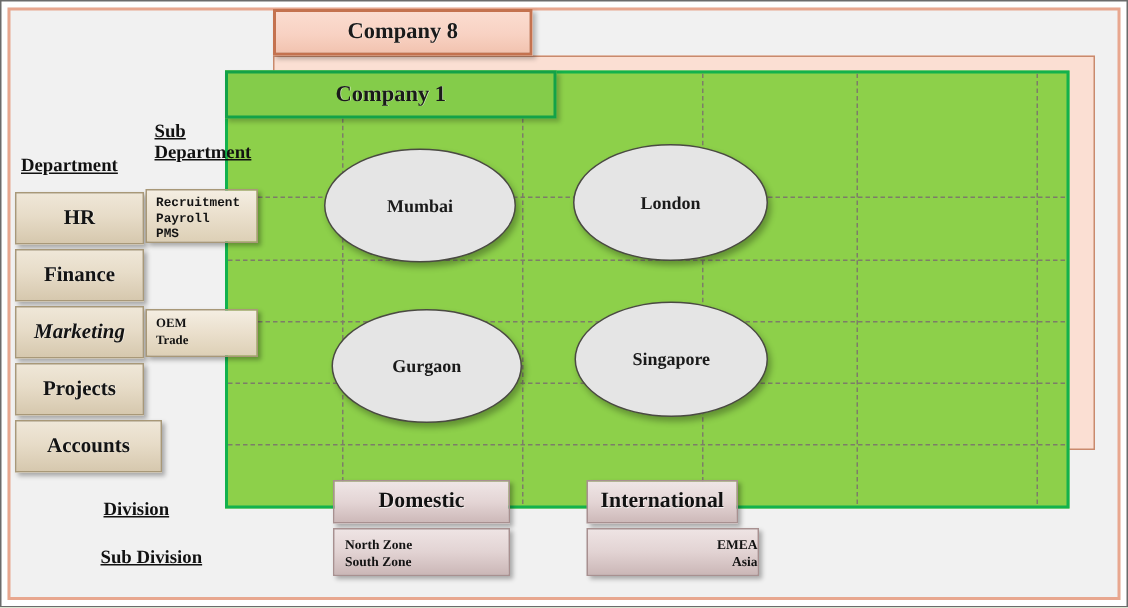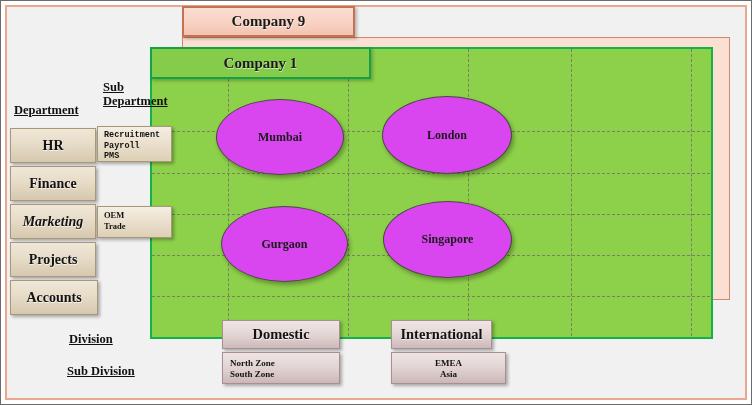--- a/index.html
+++ b/index.html
@@ -87,21 +87,21 @@
     left: 150px; top: 47px;
     width: 221px; height: 32px;
     background: #84cc4a;
     border: 2px solid #13a248;
     font-size: 15px;
     box-shadow: 2px 2px 3px rgba(0,0,0,0.22);
   }
   
   .ellipse {
     position: absolute;
-    background: #d946ef;
+    background: #e5e5e5;
     border: 1.5px solid #4a4a42;
     border-radius: 50%;
     display: flex;
     align-items: center;
     justify-content: center;
     font-weight: bold;
     font-size: 12px;
     color: #1a1a1a;
     box-shadow: 2px 3px 4px rgba(0,0,0,0.3);
     box-sizing: border-box;
@@ -166,21 +166,21 @@
     border: 1px solid #a89090;
     box-shadow: 2px 2px 3px rgba(0,0,0,0.3);
     font-weight: bold;
     font-size: 9px;
     line-height: 11px;
     color: #131313;
     white-space: pre-line;
     padding-top: 5px;
   }
   .div-sub.left-align { padding-left: 7px; text-align: left; }
-  .div-sub.center-align { text-align: center; }
+  .div-sub.center-align { text-align: right; }
 </style>
 </head>
 <body>
 
 <div id="canvas">
 
   <div class="outer-frame"></div>
   <div class="inner-frame"></div>
 
   <div class="panel-company2"></div>
@@ -192,37 +192,37 @@
     <div class="grid-v" style="left:419px; top:0;   height:292px;"></div>
     <div class="grid-v" style="left:539px; top:0;   height:292px;"></div>
 
     <div class="grid-h" style="left:0; top:82px;  width:563px;"></div>
     <div class="grid-h" style="left:0; top:124px; width:563px;"></div>
     <div class="grid-h" style="left:0; top:165px; width:563px;"></div>
     <div class="grid-h" style="left:0; top:206px; width:563px;"></div>
     <div class="grid-h" style="left:0; top:247px; width:563px;"></div>
   </div>
 
-  <div class="tab tab-company2">Company 9</div>
+  <div class="tab tab-company2">Company 8</div>
   <div class="tab tab-company1">Company 1</div>
 
   <div class="ellipse" style="left:216px; top:99px;  width:128px; height:76px;">Mumbai</div>
   <div class="ellipse" style="left:382px; top:96px;  width:130px; height:78px;">London</div>
   <div class="ellipse" style="left:221px; top:206px; width:127px; height:76px;">Gurgaon</div>
   <div class="ellipse" style="left:383px; top:201px; width:129px; height:77px;">Singapore</div>
 
   <div class="col-label" style="left:14px; top:103px;">Department</div>
   <div class="col-label" style="left:103px; top:80px;">Sub
 Department</div>
 
   <div class="beige-box" style="left:10px; top:128px; width:86px; height:35px;">HR</div>
   <div class="beige-box" style="left:10px; top:166px; width:86px; height:35px;">Finance</div>
   <div class="beige-box" style="left:10px; top:204px; width:86px; height:35px;font-style:italic;">Marketing</div>
   <div class="beige-box" style="left:10px; top:242px; width:86px; height:35px;">Projects</div>
-  <div class="beige-box" style="left:10px; top:280px; width:88px; height:35px;">Accounts</div>
+  <div class="beige-box" style="left:10px; top:280px; width:98px; height:35px;">Accounts</div>
 
   <div class="sub-box" style="left:97px; top:126px; width:75px; height:36px;font-family:Liberation Mono, monospace;">Recruitment
 Payroll
 PMS</div>
   <div class="sub-box" style="left:97px; top:206px; width:75px; height:32px;">OEM
 Trade</div>
 
   <div class="col-label" style="left:69px; top:332px;">Division</div>
   <div class="col-label" style="left:67px; top:364px;">Sub Division</div>
 

